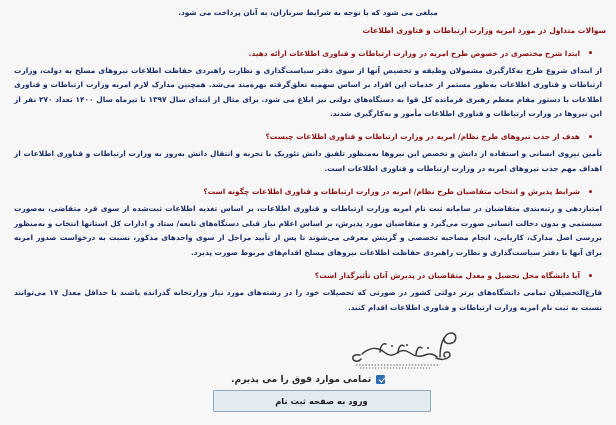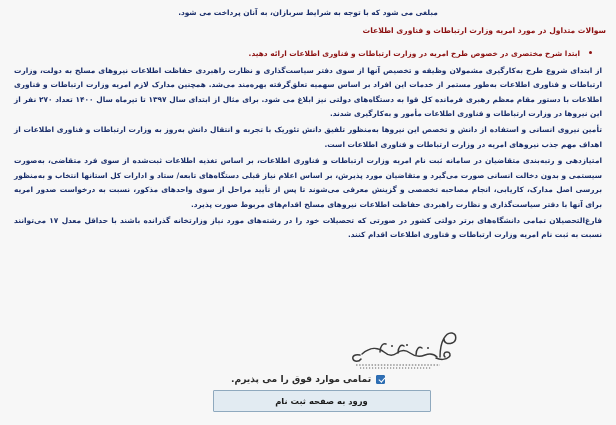--- a/index.html
+++ b/index.html
@@ -151,25 +151,37 @@
   <p class="para intro">مبلغی می شود که با توجه به شرایط سربازان، به آنان پرداخت می شود.</p>
 
   <div class="q-title">سوالات متداول در مورد امریه وزارت ارتباطات و فناوری اطلاعات</div>
 
   <div class="q">
     <span class="bullet"></span>
     <span>ابتدا شرح مختصری در خصوص طرح امریه در وزارت ارتباطات و فناوری اطلاعات ارائه دهید.</span>
   </div>
   <p class="para">از ابتدای شروع طرح به‌کارگیری مشمولان وظیفه و تخصیص آنها از سوی دفتر سیاست‌گذاری و نظارت راهبردی حفاظت اطلاعات نیروهای مسلح به دولت، وزارت ارتباطات و فناوری اطلاعات به‌طور مستمر از خدمات این افراد بر اساس سهمیه تعلق‌گرفته بهره‌مند می‌شد. همچنین مدارک لازم امریه وزارت ارتباطات و فناوری اطلاعات با دستور مقام معظم رهبری فرمانده کل قوا به دستگاه‌های دولتی نیز ابلاغ می شود. برای مثال از ابتدای سال ۱۳۹۷ تا تیرماه سال ۱۴۰۰ تعداد ۲۷۰ نفر از این نیروها در وزارت ارتباطات و فناوری اطلاعات مأمور و به‌کارگیری شدند.</p>
 
+  <div class="q">
+    <span class="bullet"></span>
+    <span>هدف از جذب نیروهای طرح نظام/ امریه در وزارت ارتباطات و فناوری اطلاعات چیست؟</span>
+  </div>
   <p class="para">تأمین نیروی انسانی و استفاده از دانش و تخصص این نیروها به‌منظور تلفیق دانش تئوریک با تجربه و انتقال دانش به‌روز به وزارت ارتباطات و فناوری اطلاعات از اهداف مهم جذب نیروهای امریه در وزارت ارتباطات و فناوری اطلاعات است.</p>
 
+  <div class="q">
+    <span class="bullet"></span>
+    <span>شرایط پذیرش و انتخاب متقاضیان طرح نظام/ امریه در وزارت ارتباطات و فناوری اطلاعات چگونه است؟</span>
+  </div>
 
   <p class="para">امتیازدهی و رتبه‌بندی متقاضیان در سامانه ثبت نام امریه وزارت ارتباطات و فناوری اطلاعات، بر اساس تغذیه اطلاعات ثبت‌شده از سوی فرد متقاضی، به‌صورت سیستمی و بدون دخالت انسانی صورت می‌گیرد و متقاضیان مورد پذیرش، بر اساس اعلام نیاز قبلی دستگاه‌های تابعه/ ستاد و ادارات کل استانها انتخاب و به‌منظور بررسی اصل مدارک، کاریابی، انجام مصاحبه تخصصی و گزینش معرفی می‌شوند تا پس از تأیید مراحل از سوی واحدهای مذکور، نسبت به درخواست صدور امریه برای آنها با دفتر سیاست‌گذاری و نظارت راهبردی حفاظت اطلاعات نیروهای مسلح اقدام‌های مربوط صورت پذیرد.</p>
 
+  <div class="q">
+    <span class="bullet"></span>
+    <span>آیا دانشگاه محل تحصیل و معدل متقاضیان در پذیرش آنان تأثیرگذار است؟</span>
+  </div>
   <p class="para">فارغ‌التحصیلان تمامی دانشگاه‌های برتر دولتی کشور در صورتی که تحصیلات خود را در رشته‌های مورد نیاز وزارتخانه گذرانده باشند با حداقل معدل ۱۷ می‌توانند نسبت به ثبت نام امریه وزارت ارتباطات و فناوری اطلاعات اقدام کنند.</p>
 
   <div class="bottom">
 
     <div class="logo-wrap">
       <svg width="125" height="44" viewBox="0 0 125 44" xmlns="http://www.w3.org/2000/svg">
         <g fill="none" stroke="#2b2b2b" stroke-width="1.5" stroke-linecap="round" stroke-linejoin="round">
 
           <path d="M104 30 C104 14, 110 5, 116 6 C121 7, 121 14, 116 16 C112 17.5, 108 16, 108 12"></path>
           <path d="M100 31 C104 33, 110 33, 113 30 C115 28, 114 25, 111 25 C108 25, 107 28, 109 30"></path>

